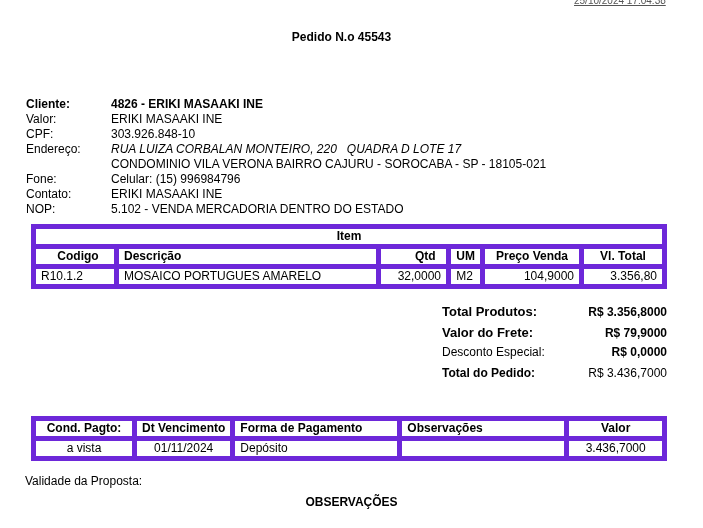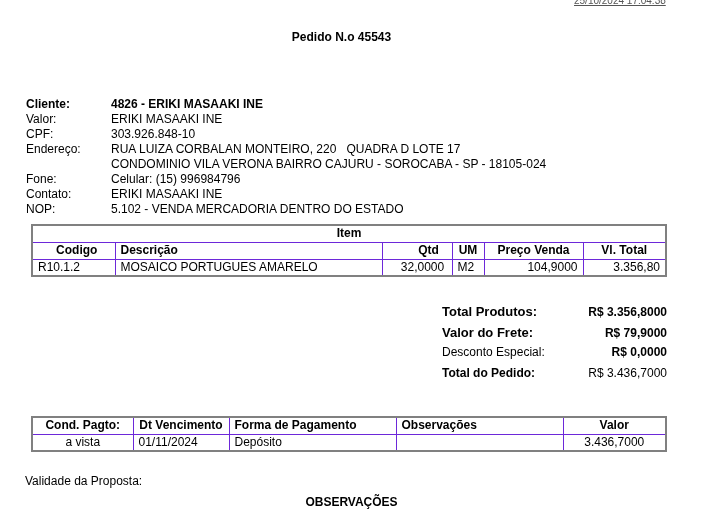--- a/index.html
+++ b/index.html
@@ -9,21 +9,21 @@
     .timestamp { position: absolute; top: -5px; left: 574px; font-size: 10px; color: #555; text-decoration: underline; white-space: nowrap; }
     .title { position: absolute; top: 30px; left: 0; width: 683px; text-align: center; font-weight: bold; font-size: 12px; }
 
     .client { position: absolute; top: 67px; left: 26px; margin-top: 30px; }
     .client-row { display: flex; height: 15px; line-height: 15px; }
     .client-row .lbl { width: 85px; }
     .client-row .val { white-space: nowrap; }
     .client-row.bold { font-weight: bold; }
 
     table.grid { border-collapse: collapse; position: absolute; }
-    table.grid td, table.grid th { border: 1px solid #6d28d9; padding: 0 5px; height: 17px; line-height: 15px; font-size: 12px; white-space: nowrap; }
+    table.grid td, table.grid th { border: 5px solid #6d28d9; padding: 0 5px; height: 17px; line-height: 15px; font-size: 12px; white-space: nowrap; }
     table.grid { border: 2px solid #808080; }
     table.grid th { font-weight: bold; }
 
     .items { top: 224px; left: 31px; width: 636px; }
     .items .hdr-item { text-align: center; }
 
     .totals { position: absolute; left: 442px; width: 225px; }
     .totals .row { display: flex; justify-content: space-between; align-items: baseline; position: absolute; left: 0; width: 225px; white-space: nowrap; }
     .t-label { font-weight: bold; font-size: 13px; }
     .t-value { font-weight: bold; font-size: 12px; }
@@ -50,25 +50,25 @@
   <div class="client-row">
     <span class="lbl">Valor:</span>
     <span class="val">ERIKI MASAAKI INE</span>
   </div>
   <div class="client-row">
     <span class="lbl">CPF:</span>
     <span class="val">303.926.848-10</span>
   </div>
   <div class="client-row">
     <span class="lbl">Endereço:</span>
-    <span class="val" style="white-space:pre;">RUA LUIZA CORBALAN MONTEIRO, 220   QUADRA D LOTE 17</span>
+    <span class="val" style="white-space:pre;font-style:italic;">RUA LUIZA CORBALAN MONTEIRO, 220   QUADRA D LOTE 17</span>
   </div>
   <div class="client-row">
     <span class="lbl"></span>
-    <span class="val">CONDOMINIO VILA VERONA BAIRRO CAJURU - SOROCABA - SP - 18105-024</span>
+    <span class="val">CONDOMINIO VILA VERONA BAIRRO CAJURU - SOROCABA - SP - 18105-021</span>
   </div>
   <div class="client-row">
     <span class="lbl">Fone:</span>
     <span class="val">Celular: (15) 996984796</span>
   </div>
   <div class="client-row">
     <span class="lbl">Contato:</span>
     <span class="val">ERIKI MASAAKI INE</span>
   </div>
   <div class="client-row">
@@ -124,21 +124,21 @@
   <tbody>
       <tr>
     <th style="width:101px;text-align:center;">Cond. Pagto:</th>
     <th style="width:96px;text-align:center;">Dt Vencimento</th>
     <th style="width:167px;text-align:left;">Forma de Pagamento</th>
     <th style="width:167px;text-align:left;">Observações</th>
     <th style="text-align:center;">Valor</th>
   </tr>
   <tr>
     <td style="text-align:center;">a vista</td>
-    <td style="text-align:left;">01/11/2024</td>
+    <td style="text-align:center;">01/11/2024</td>
     <td style="text-align:left;">Depósito</td>
     <td style="text-align:left;"></td>
     <td style="text-align:center;">3.436,7000</td>
   </tr>
 </tbody>
   </table>
 
 <div class="validity">Validade da Proposta:</div>
 <div class="obs-title">OBSERVAÇÕES</div>
 

